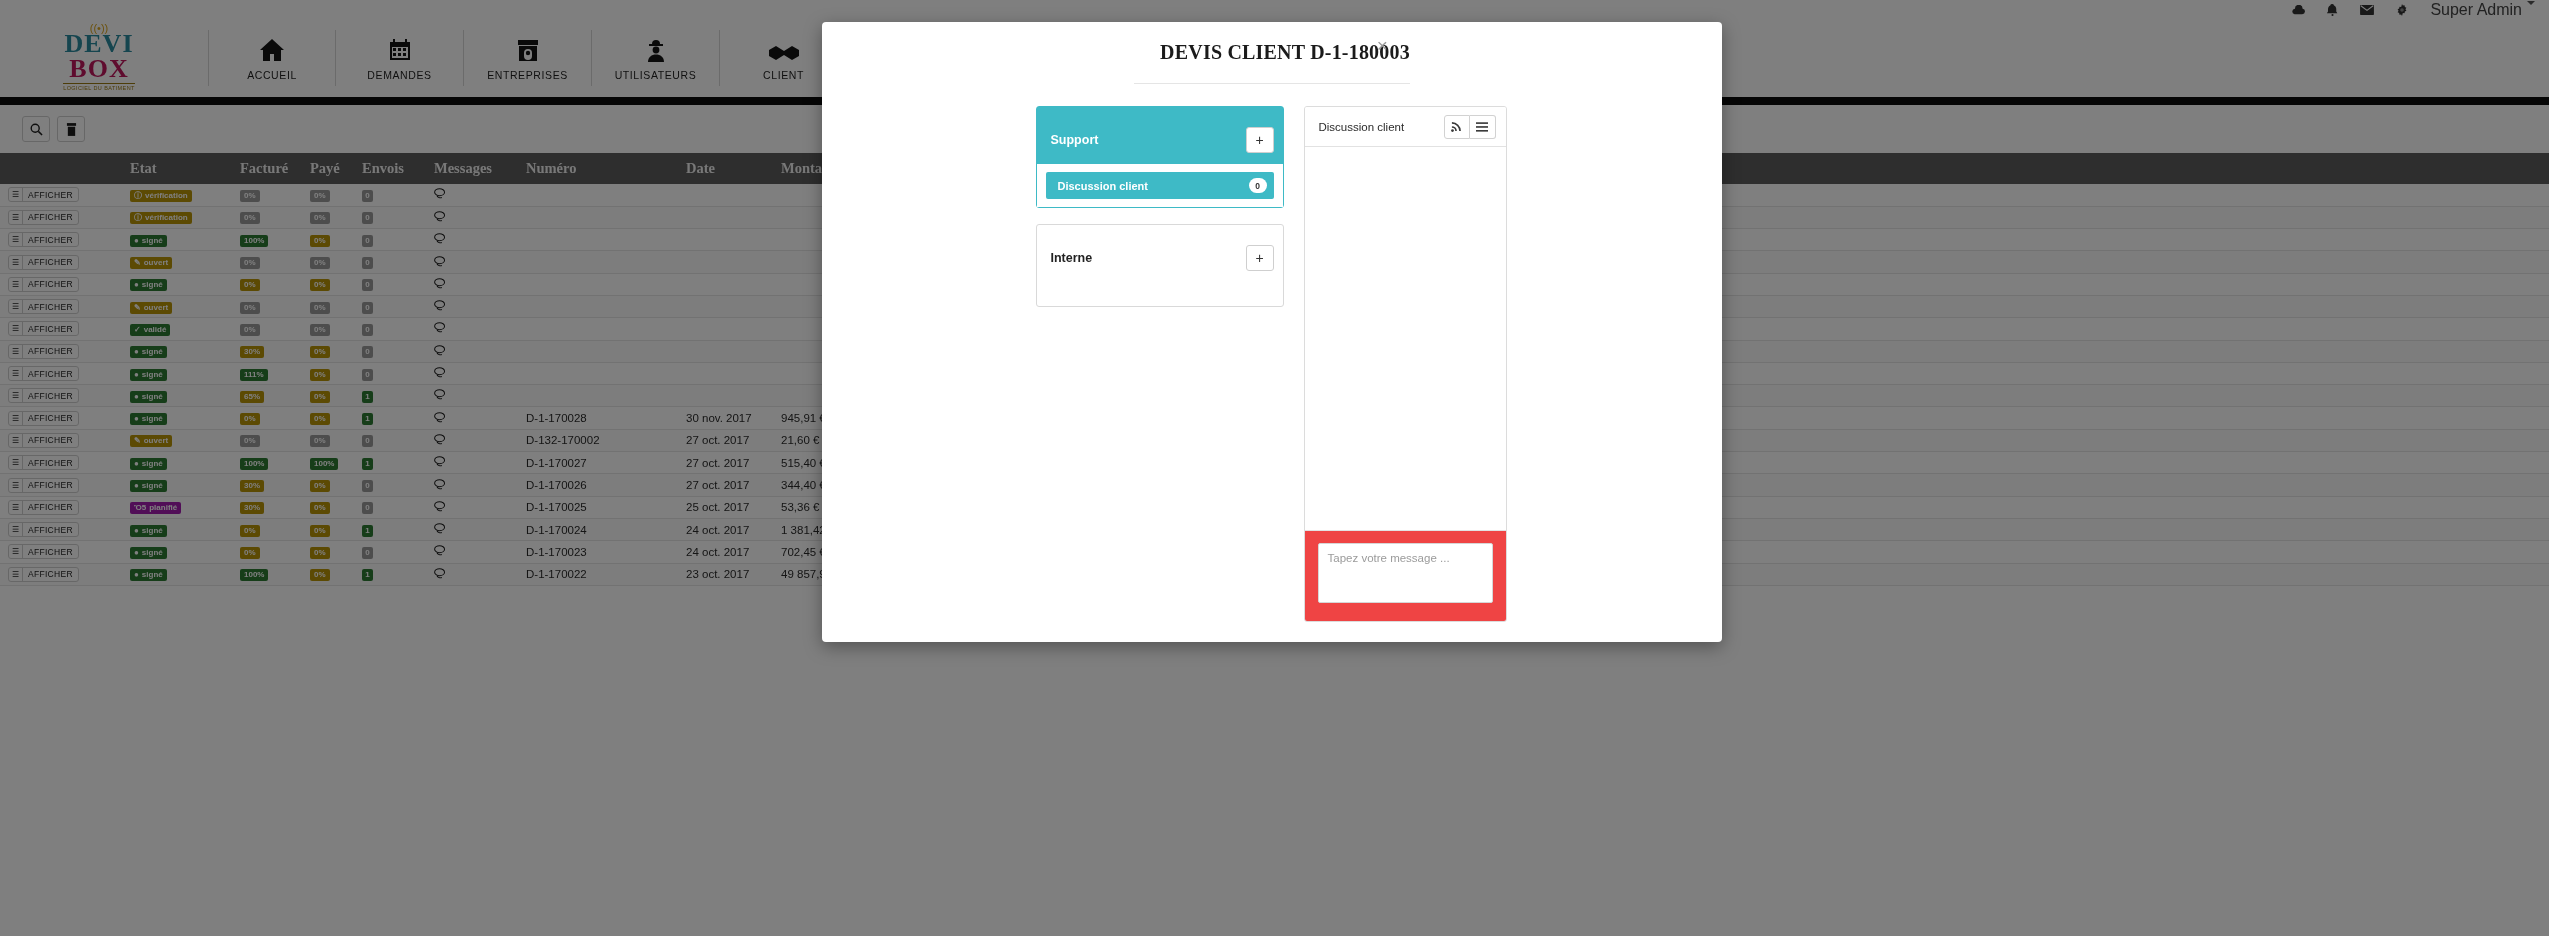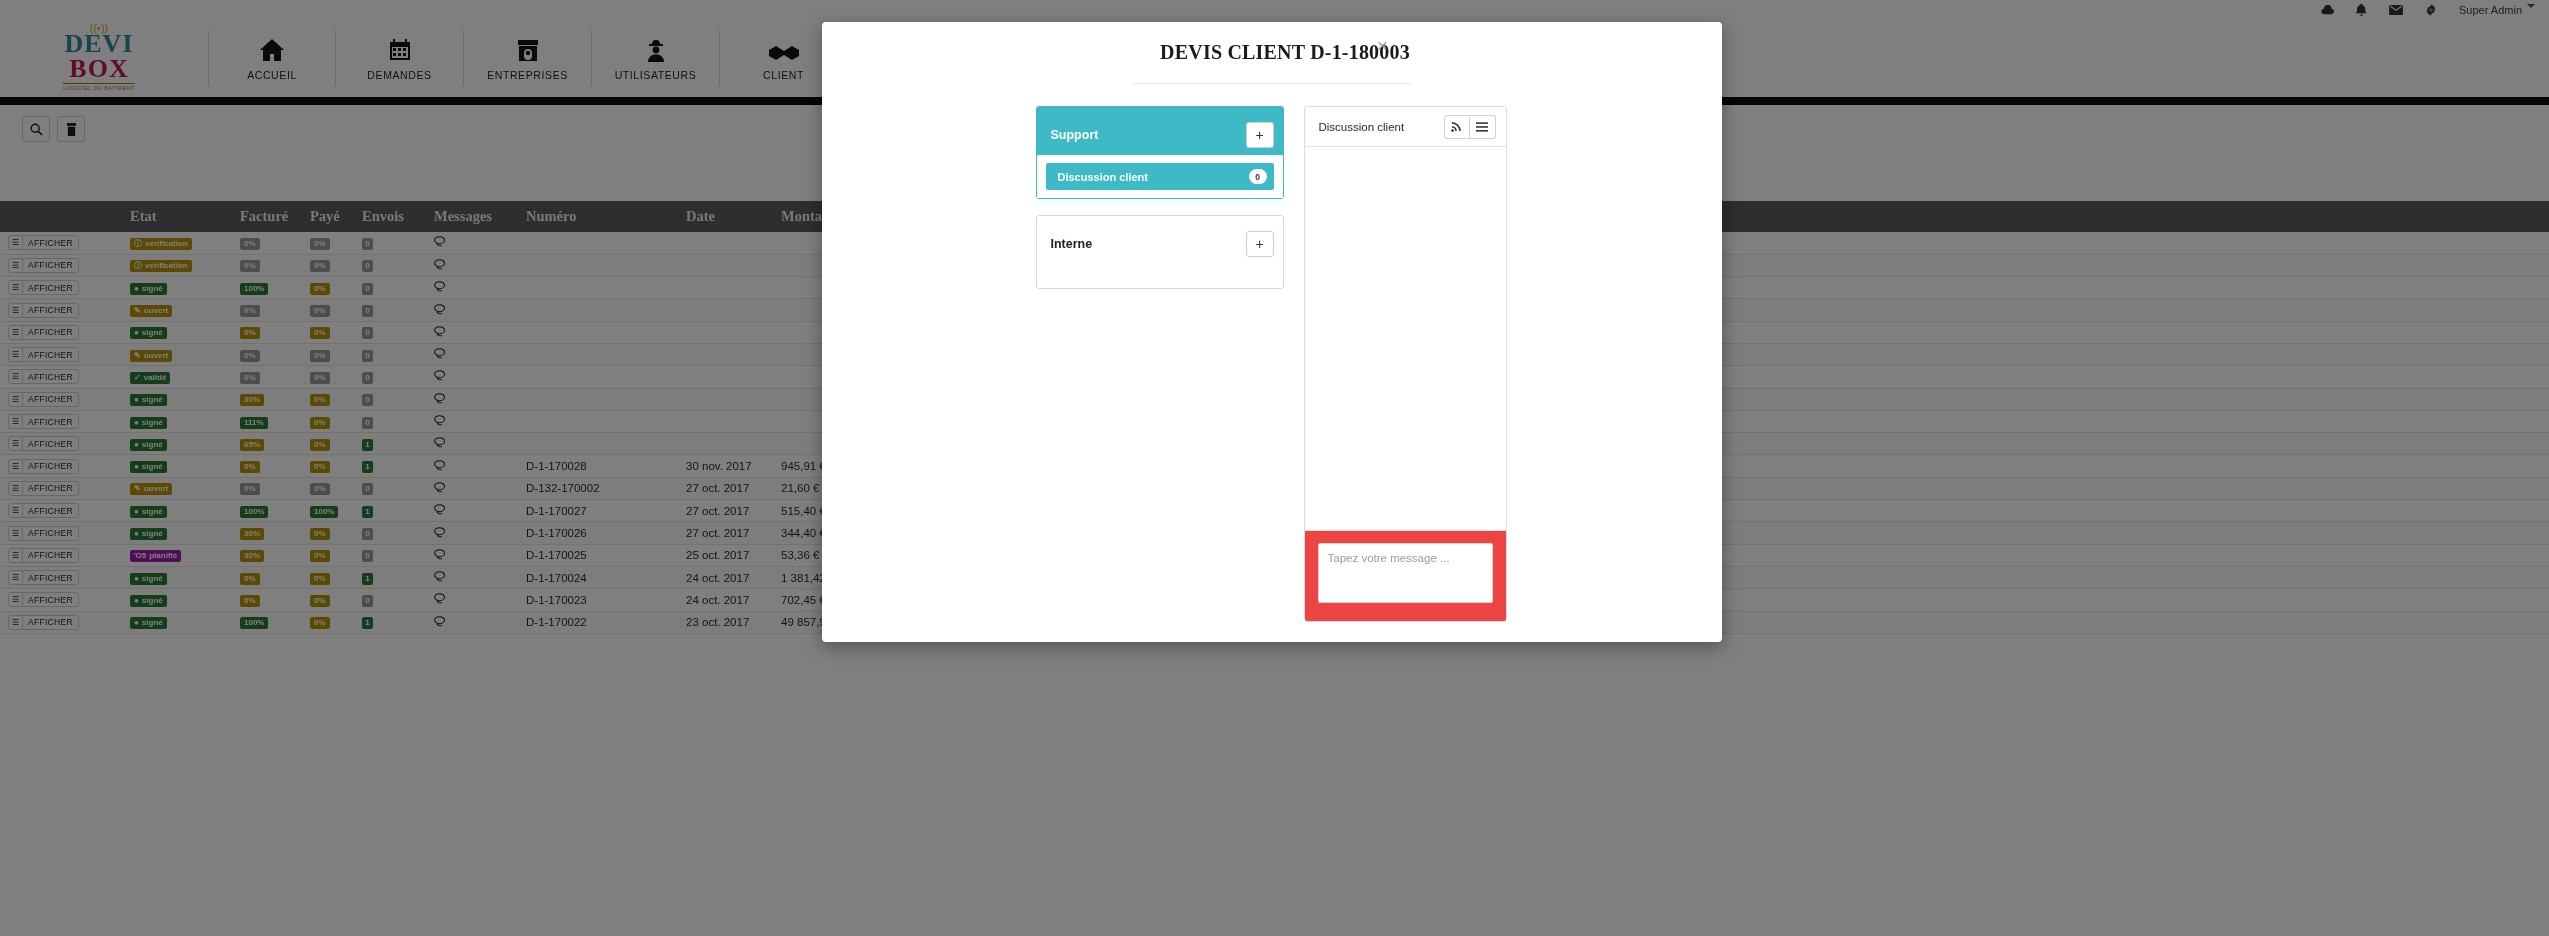--- a/index.html
+++ b/index.html
@@ -19,21 +19,21 @@
   .topbar {
     height: 19px; background: #ffffff; position: relative;
     border-bottom: 0;
   }
   .topbar-right {
     position: absolute; right: 14px; top: 0; height: 19px;
     display: flex; align-items: center; gap: 22px;
   }
   .tb-icon { color: #333; display:flex; align-items:center; }
   .tb-user {
-    font-size: 11px; color: #444; display: flex; align-items: flex-start; gap: 5px;
+    font-size: 16px; color: #444; display: flex; align-items: flex-start; gap: 5px;
     font-family: "Liberation Sans", sans-serif;
   }
   .caret-dn {
     width:0;height:0;border-left:4px solid transparent;border-right:4px solid transparent;
     border-top:4px solid #555;
   }
 
   .navbar {
     height: 78px; background: #ffffff; display: flex; align-items: center;
     position: relative;
@@ -60,21 +60,21 @@
   .blackbar { height: 8px; background: #0d0d0d; }
 
   .content { background: #ffffff; padding: 0; }
   .toolbar { height: 48px; display: flex; align-items: center; padding-left: 22px; gap: 7px; background:#fff;}
   .tool-btn {
     width: 28px; height: 26px; border: 1px solid #cfcfcf; background: #fff;
     border-radius: 3px; display: flex; align-items: center; justify-content: center;
     cursor: pointer;
   }
 
-  table.grid { width: 100%; border-collapse: collapse; table-layout: fixed; margin-top: 48px; }
+  table.grid { width: 100%; border-collapse: collapse; table-layout: fixed; }
   table.grid thead th {
     background: #5c5c5c; color: #f1f1f1; text-align: left;
     font-family: "Liberation Serif", serif; font-weight: bold;
     font-size: 14.5px; height: 31px; padding: 0 8px; white-space: nowrap;
   }
   table.grid tbody td {
     height: 22.3px; font-size: 11.5px; color: #2b2b2b; padding: 0 8px;
     border-bottom: 1px solid #e4e4e4; white-space: nowrap; overflow: hidden;
     font-family: "Liberation Sans", sans-serif;
   }
@@ -135,21 +135,21 @@
   .modal-x {
     position: absolute; right: 22px; top: 14px; font-size: 19px;
     color: #9a9a9a; cursor: pointer; line-height: 1; font-family:"Liberation Sans", sans-serif;
   }
   .modal-body { flex: 1; display: flex; padding: 22px 20px 20px 18px; gap: 20px; }
 
   .mside { width: 248px; display: flex; flex-direction: column; gap: 16px; }
   .panel { border: 1px solid #d9d9d9; border-radius: 3px; background:#fff; }
   .panel.teal { border-color: #3ebac6; }
   .panel-head {
-    height: 48px; display: flex; align-items: center; justify-content: space-between;
+    height: 57px; display: flex; align-items: center; justify-content: space-between;
     padding: 8px 9px 0 14px;
   }
   .panel.teal .panel-head { background: #3ebac6; }
   .panel-head .ttl { font-size: 12.5px; font-weight: bold; color: #222; font-family:"Liberation Sans", sans-serif;}
   .panel.teal .panel-head .ttl { color: #fff; }
   .plus-btn {
     width: 28px; height: 26px; border: 1px solid #cfcfcf; border-radius: 3px;
     background: #fff; display: flex; align-items: center; justify-content: center;
     font-size: 14px; color: #333; cursor: pointer; line-height: 1;
   }

